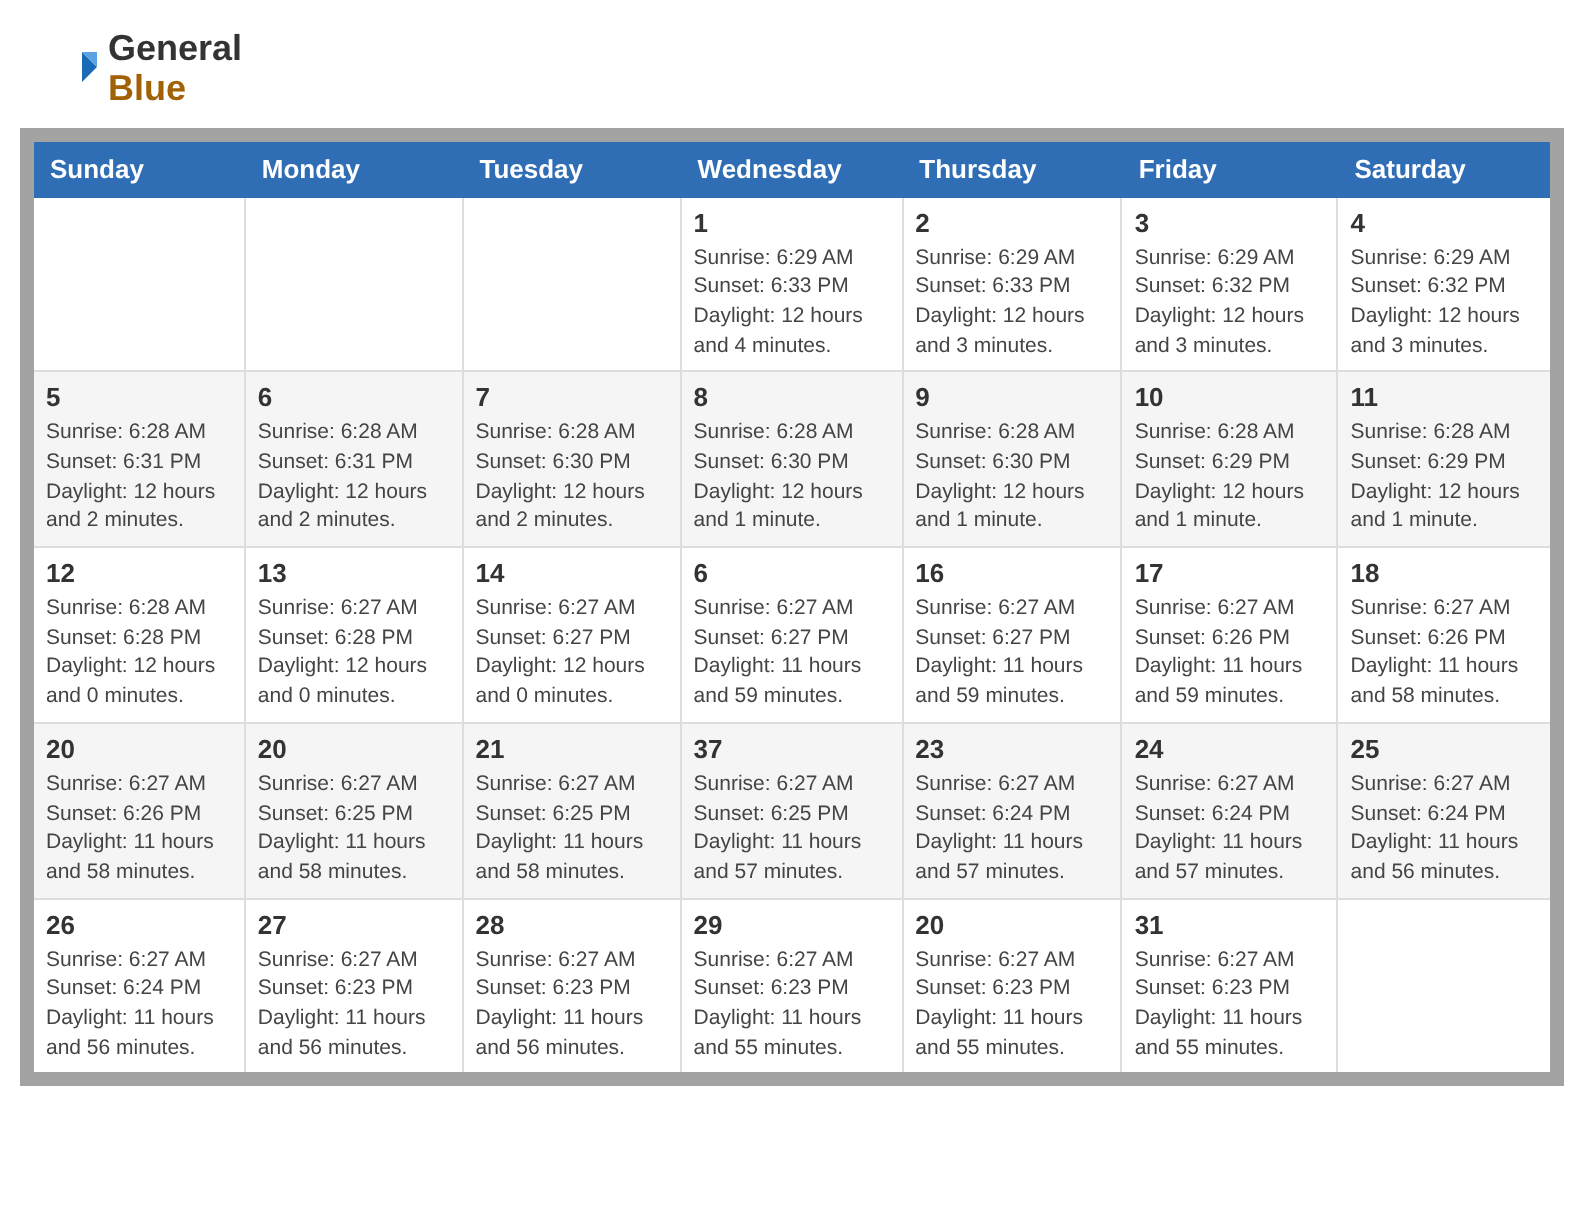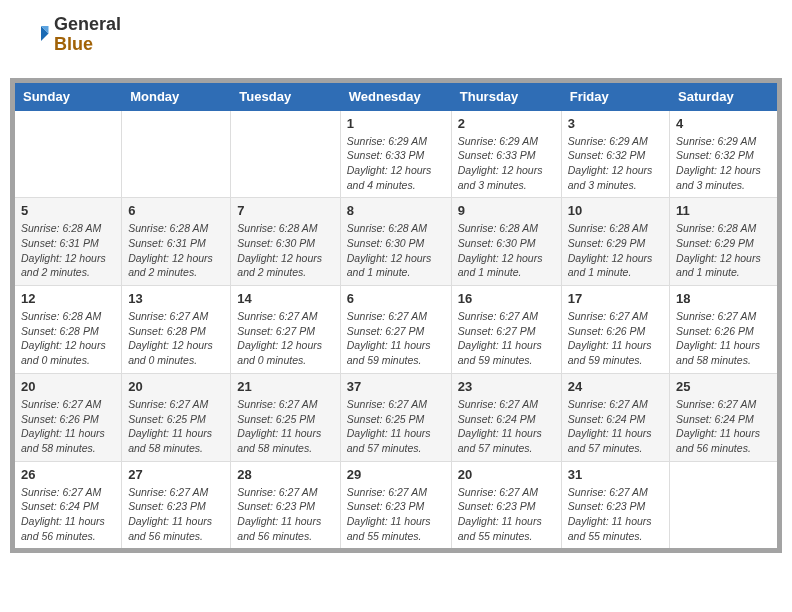--- a/index.html
+++ b/index.html
@@ -7,21 +7,21 @@
       font-family: Arial, sans-serif;
       background: #fff;
       width: 792px;
       min-height: 612px;
       padding: 10px;
     }
     .header {
       display: flex;
       justify-content: space-between;
       align-items: flex-start;
-      margin-bottom: 18px;
+      margin-bottom: 4px;
       padding: 5px 10px;
     }
     .logo {
       display: flex;
       align-items: center;
       gap: 4px;
     }
     .logo-text {
       font-size: 18px;
       font-weight: bold;
@@ -42,21 +42,21 @@
       color: #333;
       line-height: 1.1;
     }
     .location {
       font-size: 15px;
       color: #555;
     }
     .calendar {
       width: 100%;
       border-collapse: collapse;
-      border: 5px solid #a3a3a3;
+      border: 7px solid #a3a3a3;
     }
     .calendar th {
       background-color: #2f6db5;
       color: #fff;
       text-align: left;
       padding: 6px 8px;
       font-size: 13px;
       font-weight: bold;
       border: 1px solid #2f6db5;
     }
@@ -76,21 +76,20 @@
     .day-number {
       font-size: 13px;
       font-weight: bold;
       display: block;
       margin-bottom: 3px;
     }
     .day-info {
       font-size: 10.5px;
       line-height: 1.4;
       color: #444;
-      font-style: italic;
     }
     .empty-cell {
       background: #fff !important;
     }
     .calendar tr:nth-child(even) .empty-cell {
       background: #f5f5f5 !important;
     }
   </style>
 </head>
 <body>

